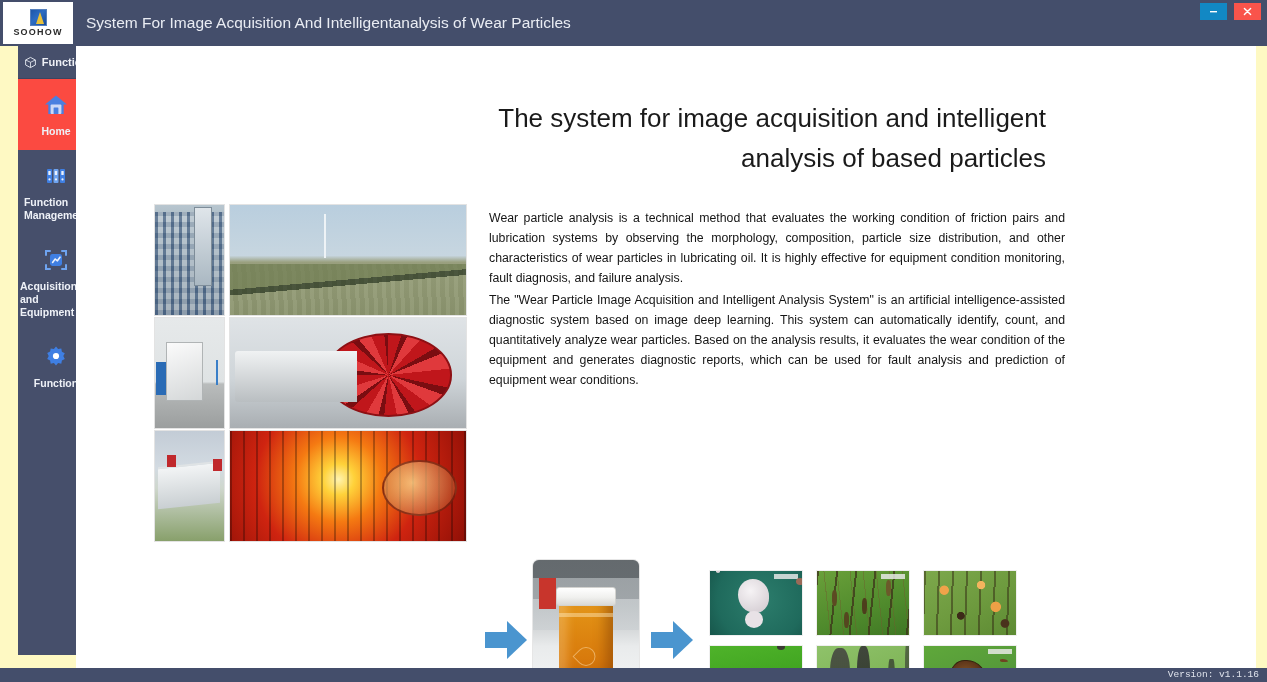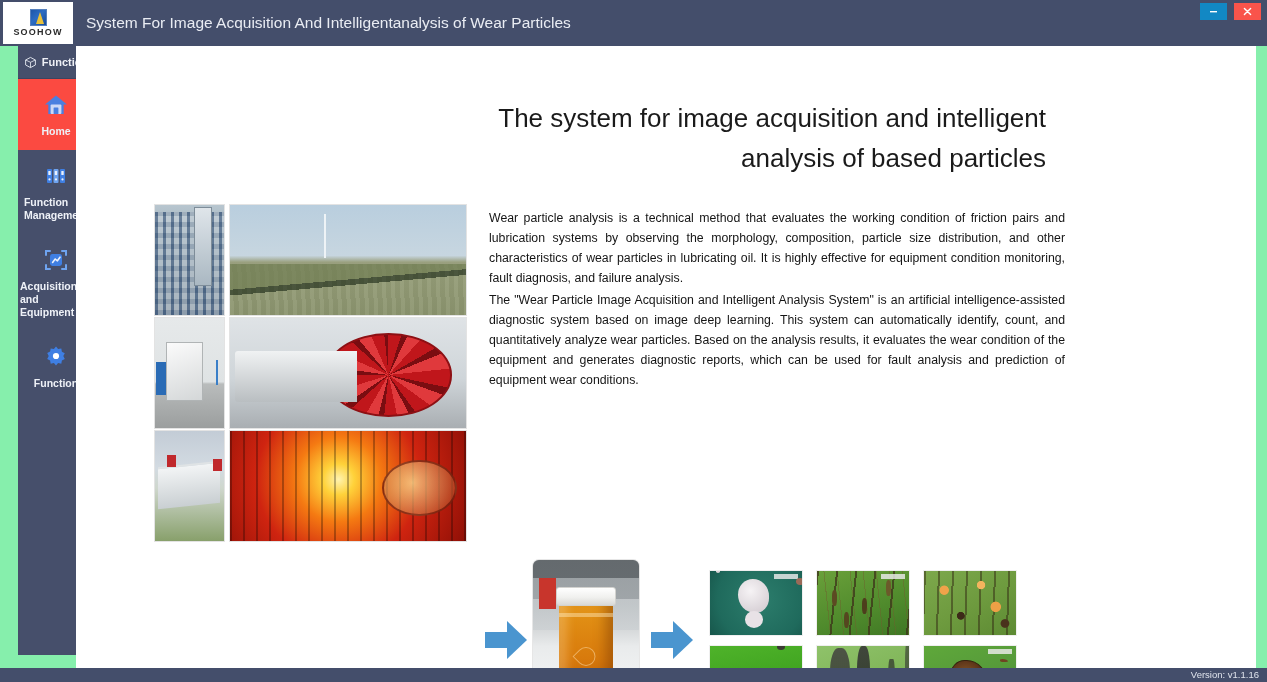--- a/index.html
+++ b/index.html
@@ -5,21 +5,21 @@
   * { box-sizing: border-box; margin: 0; padding: 0; }
   html, body {
     width: 1267px; height: 682px;
     overflow: hidden;
     font-family: "Liberation Sans", sans-serif;
     background: #444e6b;
   }
   #app {
     position: relative;
     width: 1267px; height: 682px;
-    background: #86efac;
+    background: #fef9c3;
   }
 
   
   .titlebar {
     position: absolute; left: 0; top: 0;
     width: 1267px; height: 46px;
     background: #444e6b;
   }
   .logo-box {
     position: absolute; left: 3px; top: 2px;
@@ -108,20 +108,21 @@
   .content {
     position: absolute; left: 76px; top: 46px;
     width: 1180px; height: 622px;
     background: #ffffff;
     overflow: hidden;
   }
   .statusbar {
     position: absolute; left: 0; bottom: 0;
     width: 1267px; height: 14px;
     background: #444e6b;
+    font-family: Liberation Mono, monospace;
   }
   .version {
     position: absolute; right: 8px; top: 0;
     line-height: 14px; font-size: 9.5px;
     color: #dfe3ec;
   }
 
   
   .hero-title {
     margin: 52px auto 0;

